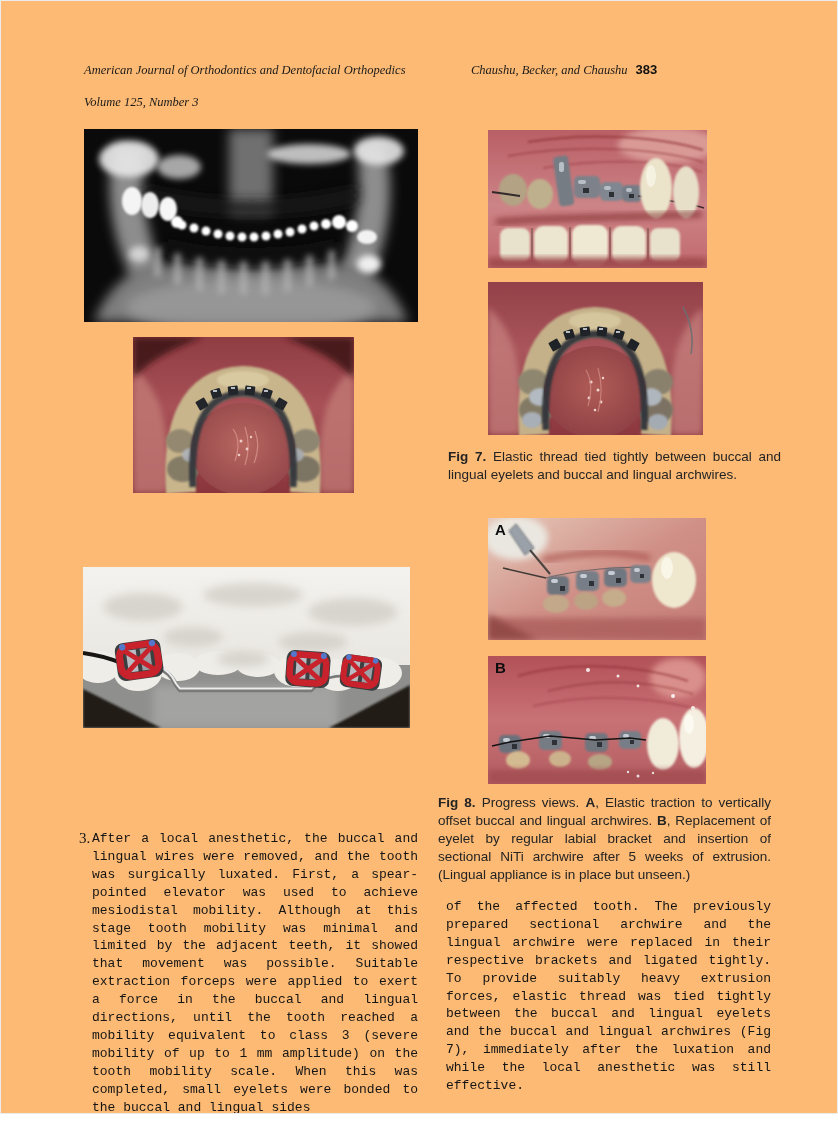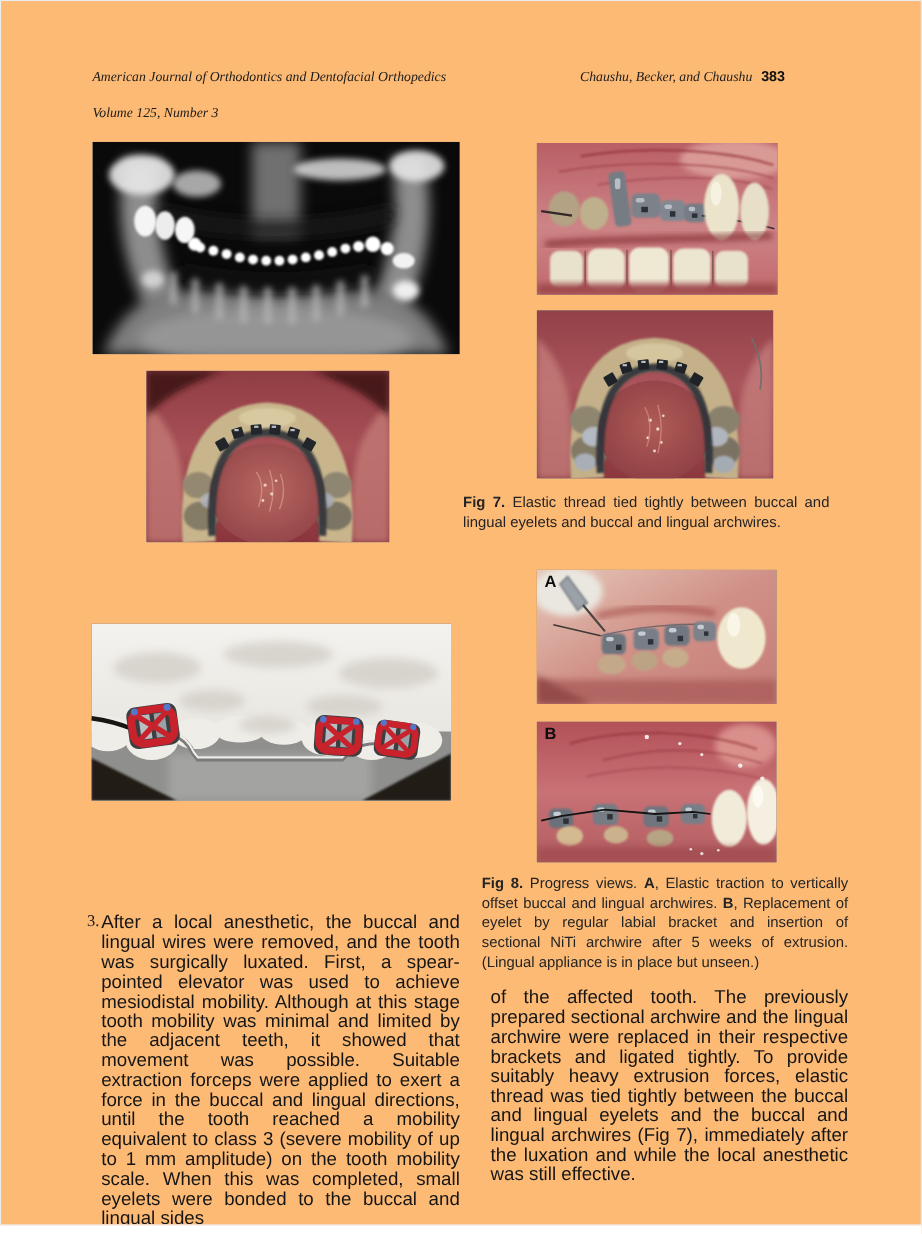--- a/index.html
+++ b/index.html
@@ -1,25 +1,25 @@
 <!DOCTYPE html>
 <html><head>
 <meta charset="utf-8">
 <style>
   *{margin:0;padding:0;box-sizing:border-box}
   html,body{background:#fff}
   .page{position:relative;width:838px;height:1114px;background:#fdba74;overflow:hidden;border:1px solid #ececec}
   .hdr{position:absolute;font:italic 12.5px/16px "Liberation Serif",serif;color:#1a1a1a;white-space:pre-line}
-  .hdr-right{text-align:center;white-space:nowrap}
+  .hdr-right{text-align:left;white-space:nowrap}
   .pgnum{display:inline-block;font-family:"Liberation Sans",sans-serif;font-weight:bold;font-style:normal;font-size:13px;color:#111;margin-left:8px}
   .photo{position:absolute;overflow:hidden;background:#888}
   .photo svg{display:block;width:100%;height:100%}
   .caption{position:absolute;font-family:"Liberation Sans",sans-serif;font-size:13.5px;line-height:18px;color:#242424;text-align:justify}
   .fl{font-weight:bold}
-  .body-text{font-family:Liberation Sans, sans-serif;font-size:17px;line-height:17.9px;color:#151515;text-align:justify}
+  .body-text{font-family:Liberation Mono, monospace;font-size:13px;line-height:17.9px;color:#151515;text-align:justify}
   .list-item{position:absolute}
   .list-item .num{position:absolute;left:0;top:0;font-family:"Liberation Serif",serif;font-size:15px;line-height:17.9px;color:#151515}
   .list-item .txt{margin-left:13px}
   .rbody{position:absolute}
   .panel-label{position:absolute;left:7px;top:3px;font:bold 15px "Liberation Sans",sans-serif;color:#0d0d0d;z-index:2}
 </style>
 </head>
 <body>
 
 <div class="page">
@@ -363,21 +363,21 @@
           <circle cx="107" cy="128" r="1.3"></circle>
           <circle cx="115" cy="96" r="1.2"></circle>
       </g>
       <g stroke="#d08a82" stroke-width="1.2" opacity="0.8" fill="none">
         <path d="M98,88 C104,98 104,112 100,124"></path>
         <path d="M110,86 C114,100 114,116 110,130"></path>
       </g>
     </svg>
   </div>
 
-  <p class="caption" style="left:420px;top:447px;width:333px"><span class="fl">Fig 7.</span><span> Elastic thread tied tightly between buccal and lingual eyelets and buccal and lingual archwires.</span></p>
+  <p class="caption" style="left:447px;top:447px;width:333px"><span class="fl">Fig 7.</span><span> Elastic thread tied tightly between buccal and lingual eyelets and buccal and lingual archwires.</span></p>
 
   <div class="photo" style="left:487px;top:517px;width:218px;height:122px">
     <span class="panel-label">A</span>
     <svg viewBox="0 0 218 122" preserveAspectRatio="none">
       <defs>
         <linearGradient id="a8bg" x1="0" y1="0" x2="1" y2="1">
           <stop offset="0" stop-color="#e6c9ba"></stop>
             <stop offset="0.5" stop-color="#d09087"></stop>
             <stop offset="1" stop-color="#c47c76"></stop>
         </linearGradient>

